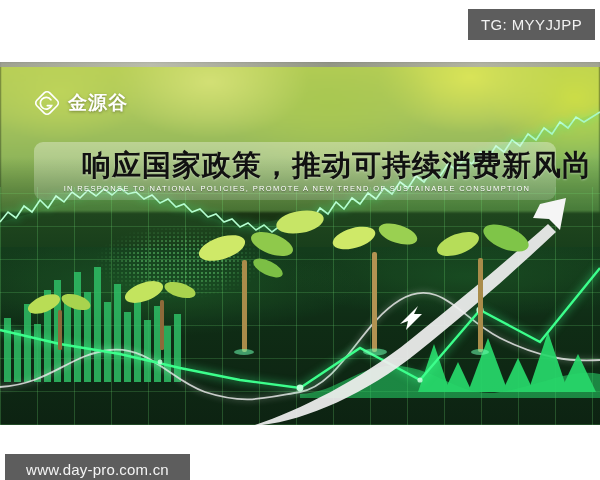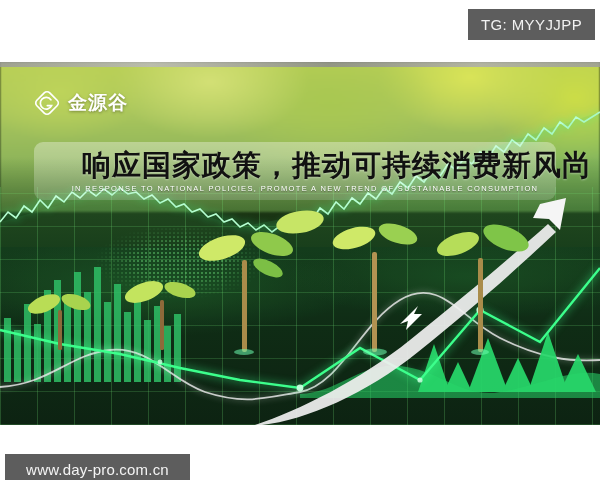--- a/index.html
+++ b/index.html
@@ -96,21 +96,21 @@
   }
   .headline{
     position:absolute; left:34px; top:84px; width:522px; height:40px;
     display:flex; align-items:center; justify-content:center;
     font-size:29px; font-weight:bold; color:#111; letter-spacing:1px;
     white-space:nowrap; z-index:21;
     text-shadow:0 1px 2px rgba(255,255,255,.35);
     margin-left:42px;
   }
   .subhead{
-    position:absolute; left:44px; top:118px; width:522px; height:16px;
+    position:absolute; left:36px; top:118px; width:522px; height:16px;
     display:flex; align-items:center; justify-content:center;
     font-size:7.5px; color:#ffffff; letter-spacing:1.35px;
     white-space:nowrap; z-index:21;
     text-shadow:0 1px 1px rgba(0,0,0,.3);
   }
 
   
   .logo{ position:absolute; left:34px; top:28px; display:flex; align-items:center; gap:8px; z-index:22; }
   .logo-mark{ width:26px; height:26px; }
   .logo-text{ font-size:19px; font-weight:bold; color:#fff; letter-spacing:1px;

